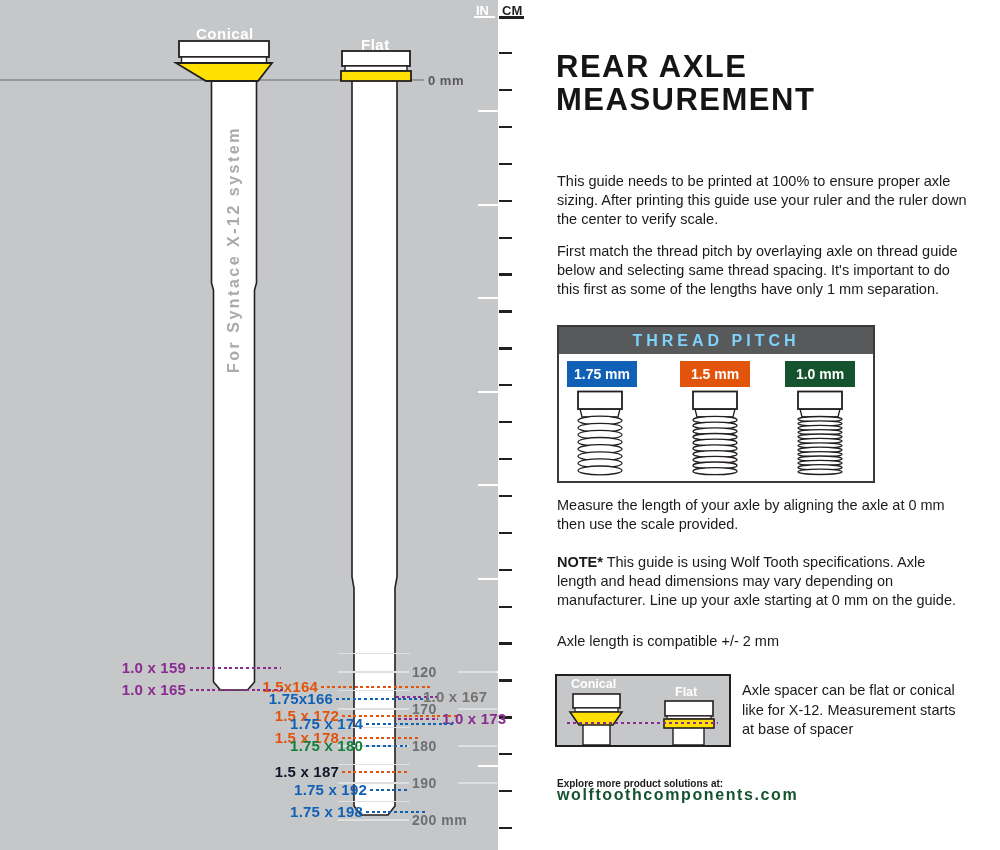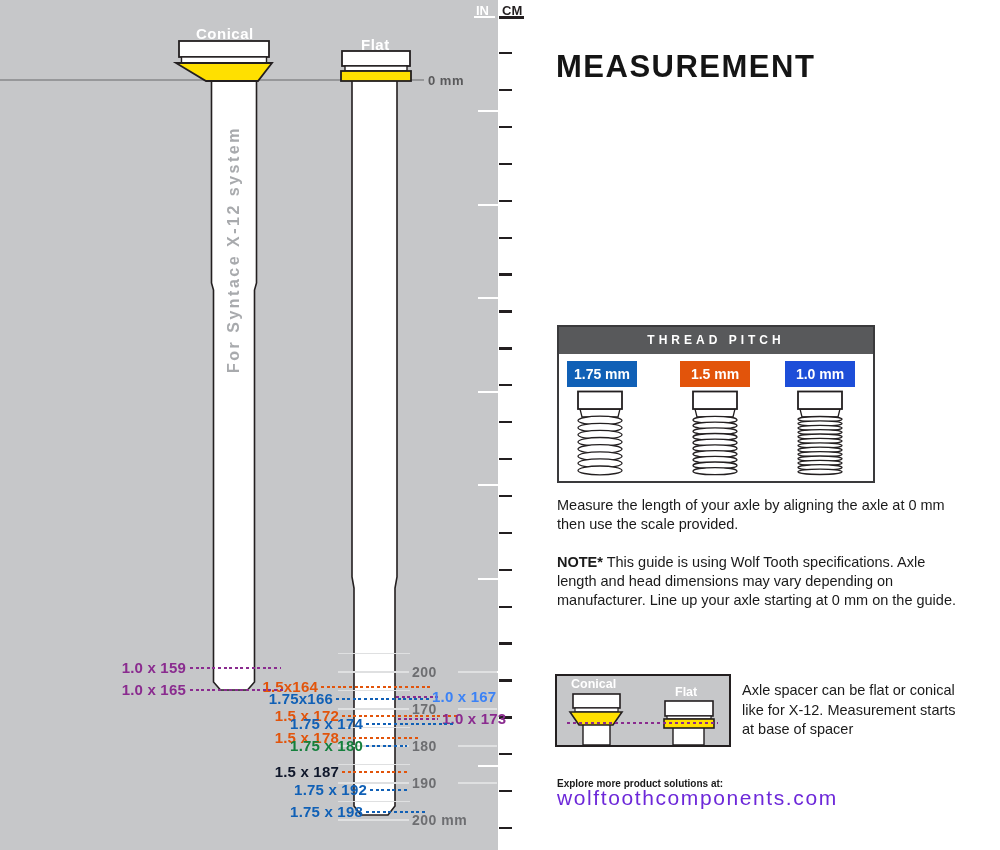--- a/index.html
+++ b/index.html
@@ -18,31 +18,31 @@
     color:#A8AAAD;font-weight:bold;font-size:16px;letter-spacing:2.5px;line-height:42px;text-align:center}
   .ruler-in{left:476px;top:3px;color:#fff;font-weight:bold;font-size:13px}
   .ruler-cm{left:502px;top:3px;color:var(--ink);font-weight:bold;font-size:13px}
   .in-underline{left:474px;top:16px;width:21px;height:2px;background:#fff}
   .cm-underline{left:499px;top:16px;width:25px;height:2.5px;background:var(--ink)}
   .scale-label{color:var(--midgray);font-weight:bold;font-size:14px;letter-spacing:.5px;transform:translateY(-50%)}
   .m-label{font-weight:bold;font-size:15px;letter-spacing:.2px;white-space:nowrap}
   .title{left:556px;top:50px;color:#151515;font-weight:bold;font-size:31px;line-height:33px;letter-spacing:1.5px}
   .para{left:557px;width:414px;color:#1A1A1A;font-size:14.5px;line-height:19px}
   .tp-box{left:557px;top:325px;width:318px;height:158px;background:#fff;border:2px solid #3A3A3C}
-  .tp-head{left:0;top:0;right:0;height:27px;background:var(--hdr);color:#ffffff;font-weight:bold;font-size:12px;
+  .tp-head{left:0;top:0;right:0;height:27px;background:var(--hdr);color:#7dd3fc;font-weight:bold;font-size:16px;
     letter-spacing:4px;text-align:center;line-height:27px}
   .chip{top:361px;width:70px;height:26px;color:#fff;font-weight:bold;font-size:14px;text-align:center;line-height:26px}
   .note b{font-weight:bold}
   .spacer-box{left:555px;top:674px;width:176px;height:73px;background:var(--panel);border:2px solid var(--ink)}
   .mini-label{color:#fff;font-weight:bold;font-size:12.5px}
   .mini-dash{left:567px;top:722px;width:151px;height:2px;
     background:repeating-linear-gradient(90deg,var(--purple) 0 3px,transparent 3px 6px)}
   .spacer-note{left:742px;top:681px;width:222px;color:#1A1A1A;font-size:14.5px;line-height:19.5px}
   .footer-tag{left:557px;top:778px;font-weight:bold;font-size:10px;color:#1A1A1A}
-  .footer-domain{left:557px;top:786px;font-weight:normal;font-size:21px;letter-spacing:1.6px;color:#6d28d9}
+  .footer-domain{left:557px;top:786px;font-weight:bold;font-size:16px;letter-spacing:1.6px;color:#14532d}
 </style>
 </head>
 <body>
 
 <div class="canvas">
 
   <div class="abs left-panel"></div>
 
   <div class="abs zero-line"></div>
 
@@ -106,21 +106,21 @@
     </div>
 
   <div class="abs" id="scale-layer" style="left:0;top:0;width:1000px;height:850px;pointer-events:none">
       <div style="position: absolute; left: 338px; top: 652.75px; width: 72px; height: 1.5px; background: rgb(223, 224, 225);"></div>
       <div style="position: absolute; left: 338px; top: 689.75px; width: 72px; height: 1.5px; background: rgb(223, 224, 225);"></div>
       <div style="position: absolute; left: 338px; top: 726.75px; width: 72px; height: 1.5px; background: rgb(223, 224, 225);"></div>
       <div style="position: absolute; left: 338px; top: 763.75px; width: 72px; height: 1.5px; background: rgb(223, 224, 225);"></div>
       <div style="position: absolute; left: 338px; top: 800.75px; width: 72px; height: 1.5px; background: rgb(223, 224, 225);"></div>
       <div style="position: absolute; left: 338px; top: 671.25px; width: 71px; height: 1.5px; background: rgb(223, 224, 225);"></div>
       <div style="position: absolute; left: 458px; top: 671.25px; width: 39px; height: 1.5px; background: rgb(223, 224, 225);"></div>
-      <div class="abs scale-label" style="position: absolute; left: 412px; top: 672px;">200</div>
+      <div class="abs scale-label" style="position: absolute; left: 412px; top: 672px;">120</div>
       <div style="position: absolute; left: 338px; top: 708.25px; width: 71px; height: 1.5px; background: rgb(223, 224, 225);"></div>
       <div style="position: absolute; left: 458px; top: 708.25px; width: 39px; height: 1.5px; background: rgb(223, 224, 225);"></div>
       <div class="abs scale-label" style="position: absolute; left: 412px; top: 709px;">170</div>
       <div style="position: absolute; left: 338px; top: 745.25px; width: 71px; height: 1.5px; background: rgb(223, 224, 225);"></div>
       <div style="position: absolute; left: 458px; top: 745.25px; width: 39px; height: 1.5px; background: rgb(223, 224, 225);"></div>
       <div class="abs scale-label" style="position: absolute; left: 412px; top: 746px;">180</div>
       <div style="position: absolute; left: 338px; top: 782.25px; width: 71px; height: 1.5px; background: rgb(223, 224, 225);"></div>
       <div style="position: absolute; left: 458px; top: 782.25px; width: 39px; height: 1.5px; background: rgb(223, 224, 225);"></div>
       <div class="abs scale-label" style="position: absolute; left: 412px; top: 783px;">190</div>
       <div style="position: absolute; left: 338px; top: 819.25px; width: 71px; height: 1.5px; background: rgb(223, 224, 225);"></div>
@@ -129,50 +129,53 @@
   <div class="abs" id="measure-layer" style="left:0;top:0;width:1000px;height:844px;pointer-events:none">
       <div style="position: absolute; left: 190px; top: 667px; width: 91px; height: 2.2px; background: repeating-linear-gradient(90deg, rgb(138, 43, 143) 0px, rgb(138, 43, 143) 3px, transparent 3px, transparent 5.6px);"></div>
       <div class="abs m-label" style="position: absolute; left: 186px; top: 668px; color: rgb(138, 43, 143); transform: translate(-100%, -54%);">1.0 x 159</div>
       <div style="position: absolute; left: 321px; top: 686px; width: 109px; height: 2.2px; background: repeating-linear-gradient(90deg, rgb(226, 84, 11) 0px, rgb(226, 84, 11) 3px, transparent 3px, transparent 5.6px);"></div>
       <div class="abs m-label" style="position: absolute; left: 318px; top: 687px; color: rgb(226, 84, 11); transform: translate(-100%, -54%);">1.5x164</div>
       <div style="position: absolute; left: 190px; top: 689px; width: 93px; height: 2.2px; background: repeating-linear-gradient(90deg, rgb(138, 43, 143) 0px, rgb(138, 43, 143) 3px, transparent 3px, transparent 5.6px);"></div>
       <div class="abs m-label" style="position: absolute; left: 186px; top: 690px; color: rgb(138, 43, 143); transform: translate(-100%, -54%);">1.0 x 165</div>
       <div style="position: absolute; left: 336px; top: 698px; width: 94px; height: 2.2px; background: repeating-linear-gradient(90deg, rgb(16, 96, 182) 0px, rgb(16, 96, 182) 3px, transparent 3px, transparent 5.6px);"></div>
       <div class="abs m-label" style="position: absolute; left: 333px; top: 699px; color: rgb(16, 96, 182); transform: translate(-100%, -54%);">1.75x166</div>
       <div style="position: absolute; left: 396px; top: 696px; width: 42px; height: 2.2px; background: repeating-linear-gradient(90deg, rgb(138, 43, 143) 0px, rgb(138, 43, 143) 3px, transparent 3px, transparent 5.6px);"></div>
-      <div class="abs m-label" style="position: absolute; left: 432px; top: 697px; color: #3b82f6; transform: translate(0px, -54%);">1.0 x 167</div>
+      <div class="abs m-label" style="position: absolute; left: 423px; top: 697px; color: #737373; transform: translate(0px, -54%);">1.0 x 167</div>
       <div style="position: absolute; left: 342px; top: 715px; width: 116px; height: 2.2px; background: repeating-linear-gradient(90deg, rgb(226, 84, 11) 0px, rgb(226, 84, 11) 3px, transparent 3px, transparent 5.6px);"></div>
       <div class="abs m-label" style="position: absolute; left: 339px; top: 716px; color: rgb(226, 84, 11); transform: translate(-100%, -54%);">1.5 x 172</div>
       <div style="position: absolute; left: 398px; top: 718px; width: 40px; height: 2.2px; background: repeating-linear-gradient(90deg, rgb(138, 43, 143) 0px, rgb(138, 43, 143) 3px, transparent 3px, transparent 5.6px);"></div>
       <div class="abs m-label" style="position: absolute; left: 442px; top: 719px; color: rgb(138, 43, 143); transform: translate(0px, -54%);">1.0 x 173</div>
       <div style="position: absolute; left: 366px; top: 723px; width: 89px; height: 2.2px; background: repeating-linear-gradient(90deg, rgb(16, 96, 182) 0px, rgb(16, 96, 182) 3px, transparent 3px, transparent 5.6px);"></div>
       <div class="abs m-label" style="position: absolute; left: 363px; top: 724px; color: rgb(16, 96, 182); transform: translate(-100%, -54%);">1.75 x 174</div>
       <div style="position: absolute; left: 342px; top: 737px; width: 78px; height: 2.2px; background: repeating-linear-gradient(90deg, rgb(226, 84, 11) 0px, rgb(226, 84, 11) 3px, transparent 3px, transparent 5.6px);"></div>
       <div class="abs m-label" style="position: absolute; left: 339px; top: 738px; color: rgb(226, 84, 11); transform: translate(-100%, -54%);">1.5 x 178</div>
       <div style="position: absolute; left: 366px; top: 745px; width: 41px; height: 2.2px; background: repeating-linear-gradient(90deg, rgb(16, 96, 182) 0px, rgb(16, 96, 182) 3px, transparent 3px, transparent 5.6px);"></div>
       <div class="abs m-label" style="position: absolute; left: 363px; top: 746px; color: #15803d; transform: translate(-100%, -54%);">1.75 x 180</div>
       <div style="position: absolute; left: 342px; top: 771px; width: 65px; height: 2.2px; background: repeating-linear-gradient(90deg, rgb(226, 84, 11) 0px, rgb(226, 84, 11) 3px, transparent 3px, transparent 5.6px);"></div>
       <div class="abs m-label" style="position: absolute; left: 339px; top: 772px; color: #0f172a; transform: translate(-100%, -54%);">1.5 x 187</div>
       <div style="position: absolute; left: 370px; top: 789px; width: 37px; height: 2.2px; background: repeating-linear-gradient(90deg, rgb(16, 96, 182) 0px, rgb(16, 96, 182) 3px, transparent 3px, transparent 5.6px);"></div>
       <div class="abs m-label" style="position: absolute; left: 367px; top: 790px; color: rgb(16, 96, 182); transform: translate(-100%, -54%);">1.75 x 192</div>
       <div style="position: absolute; left: 366px; top: 811px; width: 62px; height: 2.2px; background: repeating-linear-gradient(90deg, rgb(16, 96, 182) 0px, rgb(16, 96, 182) 3px, transparent 3px, transparent 5.6px);"></div>
       <div class="abs m-label" style="position: absolute; left: 363px; top: 812px; color: rgb(16, 96, 182); transform: translate(-100%, -54%);">1.75 x 198</div>
     </div>
 
   <div class="abs title">
+    <div>REAR AXLE</div>
     <div>MEASUREMENT</div>
   </div>
 
+  <div class="abs para" style="top:172px">This guide needs to be printed at 100% to ensure proper axle sizing. After printing this guide use your ruler and the ruler down the center to verify scale.</div>
+  <div class="abs para" style="top:242px">First match the thread pitch by overlaying axle on thread guide below and selecting same thread spacing. It's important to do this first as some of the lengths have only 1 mm separation.</div>
 
   <div class="abs tp-box">
     <div class="abs tp-head">THREAD PITCH</div>
   </div>
   <div class="abs chip" style="left: 567px; background: rgb(16, 96, 182);">1.75 mm</div>
   <div class="abs chip" style="left: 680px; background: rgb(226, 84, 11);">1.5 mm</div>
-  <div class="abs chip" style="left: 785px; background: #1d4ed8;">1.0 mm</div>
+  <div class="abs chip" style="left: 785px; background: #14532d;">1.0 mm</div>
   <div class="abs bolt" style="left:570px;top:390px"><svg width="60" height="88" viewBox="0 0 60 88">
     <path d="M10,19 L50,19 L48,27 L12,27 Z" fill="#fff" stroke="#231F20" stroke-width="1.3"></path>
     <rect x="8" y="1.5" width="44" height="17.5" fill="#fff" stroke="#231F20" stroke-width="1.8"></rect>
         <ellipse cx="30" cy="30.6" rx="22" ry="4.4" fill="#fff" stroke="#231F20" stroke-width="1.3"></ellipse>
         <ellipse cx="30" cy="37.7" rx="22" ry="4.4" fill="#fff" stroke="#231F20" stroke-width="1.3"></ellipse>
         <ellipse cx="30" cy="44.8" rx="22" ry="4.4" fill="#fff" stroke="#231F20" stroke-width="1.3"></ellipse>
         <ellipse cx="30" cy="51.9" rx="22" ry="4.4" fill="#fff" stroke="#231F20" stroke-width="1.3"></ellipse>
         <ellipse cx="30" cy="59.1" rx="22" ry="4.4" fill="#fff" stroke="#231F20" stroke-width="1.3"></ellipse>
         <ellipse cx="30" cy="66.2" rx="22" ry="4.4" fill="#fff" stroke="#231F20" stroke-width="1.3"></ellipse>
         <ellipse cx="30" cy="73.3" rx="22" ry="4.4" fill="#fff" stroke="#231F20" stroke-width="1.3"></ellipse>
@@ -209,20 +212,21 @@
         <ellipse cx="30" cy="77.4" rx="22" ry="2.7" fill="#fff" stroke="#231F20" stroke-width="1.3"></ellipse>
         <ellipse cx="30" cy="81.8" rx="22" ry="2.7" fill="#fff" stroke="#231F20" stroke-width="1.3"></ellipse>
       </svg></div>
 
   <div class="abs para" style="top:496px">Measure the length of your axle by aligning the axle at 0 mm then use the scale provided.</div>
 
   <div class="abs para note" style="top:553px;width:404px">
     <b>NOTE*</b><span>  This guide is using Wolf Tooth specifications. Axle length and head dimensions may vary depending on manufacturer. Line up your axle starting at 0 mm on the guide.</span>
   </div>
 
+  <div class="abs para" style="top:632px">Axle length is compatible +/- 2 mm</div>
 
   <div class="abs spacer-box">
     <svg width="172" height="69" viewBox="0 0 172 69">
       <path d="M26,49 L26,69 L53,69 L53,49" fill="#fff" stroke="#231F20" stroke-width="1.4"></path>
       <rect x="16" y="18" width="47" height="14" fill="#fff" stroke="#231F20" stroke-width="1.6"></rect>
       <rect x="18" y="32" width="43" height="4" fill="#fff" stroke="#231F20" stroke-width="1.2"></rect>
       <path d="M13,36 L65,36 L56,49 L22,49 Z" style="fill:var(--yellow)" stroke="#231F20" stroke-width="1.6"></path>
       <path d="M116,52 L116,69 L147,69 L147,52" fill="#fff" stroke="#231F20" stroke-width="1.4"></path>
       <rect x="108" y="25" width="48" height="15" fill="#fff" stroke="#231F20" stroke-width="1.6"></rect>
       <rect x="110" y="40" width="44" height="3" fill="#fff" stroke="#231F20" stroke-width="1.2"></rect>

